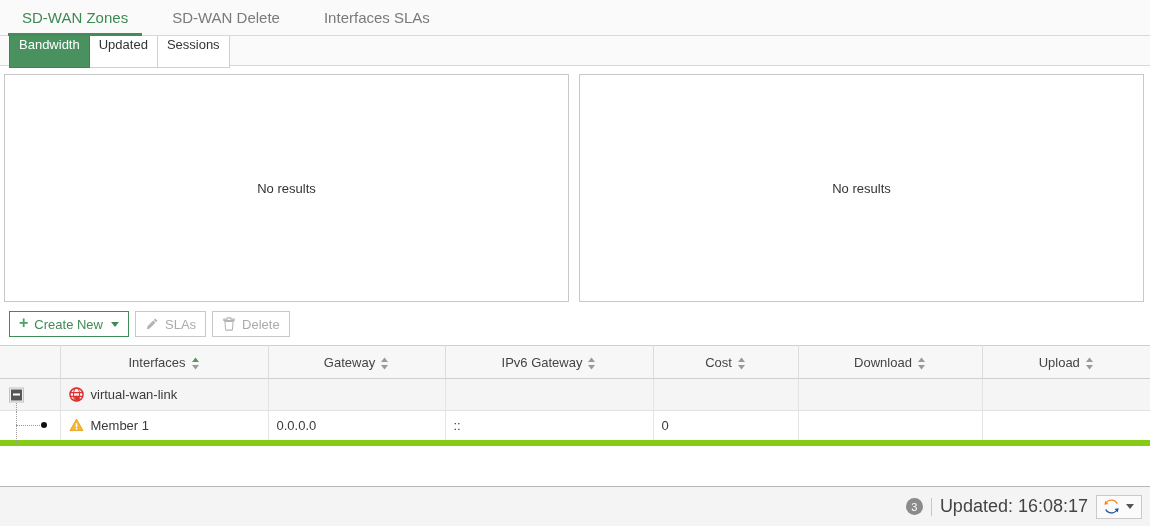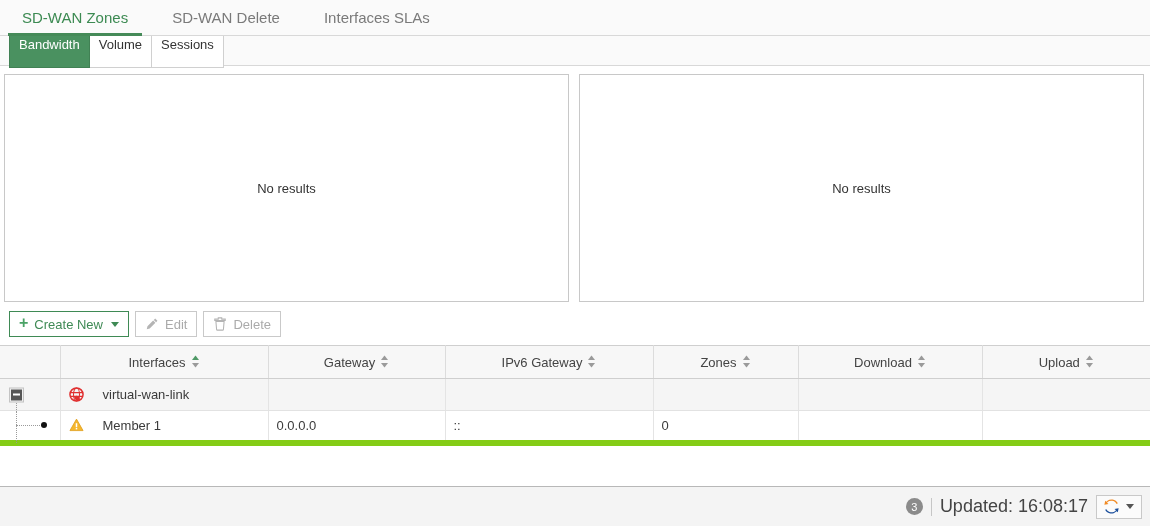--- a/index.html
+++ b/index.html
@@ -170,21 +170,21 @@
     border-right: 1px solid #dcdcdc;
     font-weight: normal;
     color: #444444;
     font-size: 13px;
     text-align: center;
     padding: 0;
     box-sizing: border-box;
   }
   .th-inner {
     display: inline-flex;
-    align-items: flex-start;
+    align-items: flex-end;
     gap: 5px;
     justify-content: center;
   }
   .sort-ic {
     display: inline-block;
     width: 9px;
     line-height: 0;
   }
   .tbl td {
     height: 32px;
@@ -203,21 +203,21 @@
     padding: 0;
     position: relative;
     border-right: 1px solid #e4e4e4;
   }
   tr.group-row td.col-tree {
     background: #f5f5f5;
   }
   .name-cell {
     display: flex;
     align-items: center;
-    gap: 19px;
+    gap: 7px;
   }
 
   
   .expander {
     position: absolute;
     left: 9px;
     top: 50%;
     transform: translateY(-50%);
     width: 15px;
     height: 15px;
@@ -330,21 +330,21 @@
     <span>Interfaces SLAs</span>
   </div>
 </div>
 
 <div class="subbar">
   <div class="btn-group">
     <div class="sub-tab active">
       <span>Bandwidth</span>
     </div>
     <div class="sub-tab">
-      <span>Volume</span>
+      <span>Updated</span>
     </div>
     <div class="sub-tab">
       <span>Sessions</span>
     </div>
   </div>
 </div>
 
 <div class="panels">
   <div class="panel">
     <div class="panel-empty-text">No results</div>
@@ -359,21 +359,21 @@
     <span class="plus-icon">+</span>
     <span>Create New</span>
     <span class="caret"></span>
   </div>
   <div class="tb-btn">
     <span class="ic">
       <svg width="14" height="14" viewBox="0 0 16 16">
           <path d="M11.6 1.8l2.6 2.6-1.5 1.5-2.6-2.6zM9.3 4.1l2.6 2.6-6.5 6.5-3.4.8.8-3.4z" fill="#b4b4b4"></path>
         </svg>
     </span>
-    <span>Edit</span>
+    <span>SLAs</span>
   </div>
   <div class="tb-btn">
     <span class="ic">
       <svg width="14" height="14" viewBox="0 0 16 16">
           <path d="M6 1h4v1.4h4V4H2V2.4h4zM3.3 5h9.4l-.8 9.2c-.05.5-.45.8-.9.8H5c-.45 0-.85-.3-.9-.8z" fill="none" stroke="#b4b4b4" stroke-width="1.2"></path>
         </svg>
     </span>
     <span>Delete</span>
   </div>
 </div>
@@ -419,21 +419,21 @@
           <span class="sort-ic">
             <svg width="9" height="13" viewBox="0 0 9 13">
                 <path d="M4.5 0.5L8 5H1z" fill="#9a9a9a"></path>
                 <path d="M4.5 12.5L1 8h7z" fill="#9a9a9a"></path>
               </svg>
           </span>
         </span>
       </th>
       <th>
         <span class="th-inner">
-          <span>Zones</span>
+          <span>Cost</span>
           <span class="sort-ic">
             <svg width="9" height="13" viewBox="0 0 9 13">
                 <path d="M4.5 0.5L8 5H1z" fill="#9a9a9a"></path>
                 <path d="M4.5 12.5L1 8h7z" fill="#9a9a9a"></path>
               </svg>
           </span>
         </span>
       </th>
       <th>
         <span class="th-inner">

